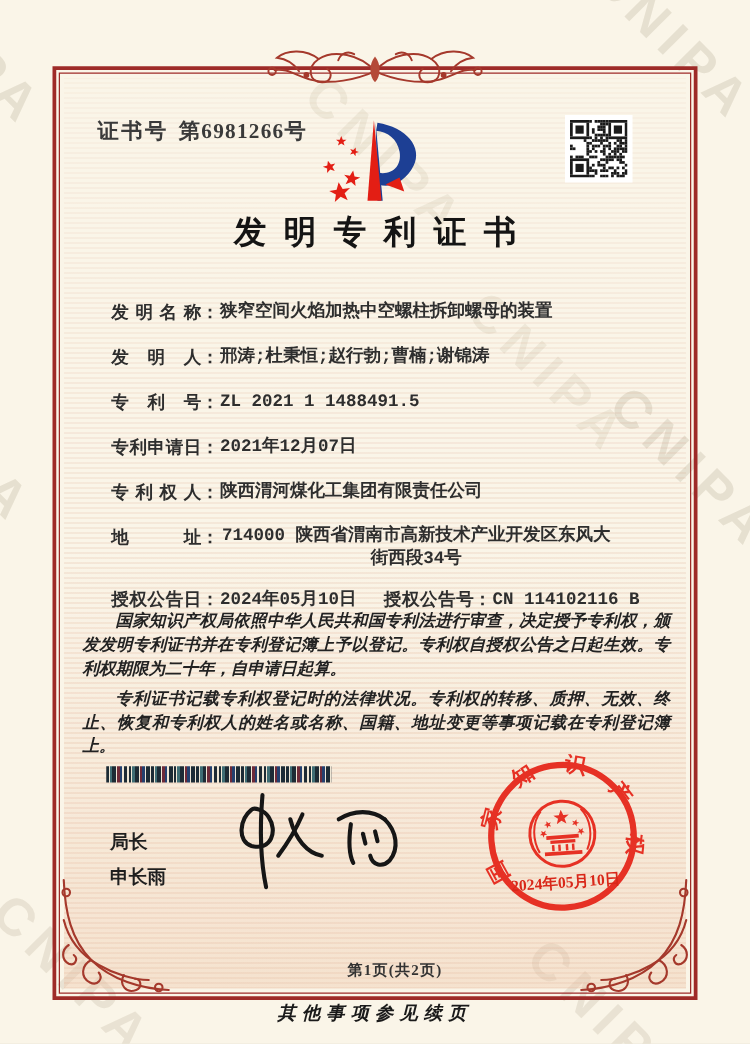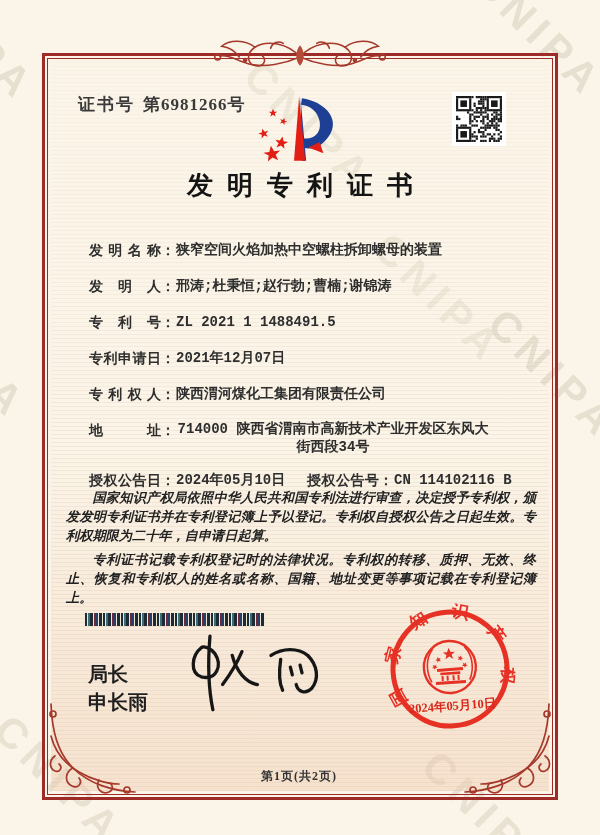--- a/index.html
+++ b/index.html
@@ -53,25 +53,25 @@
   
   .body-text{position:absolute;left:66px;top:488px;width:470px;}
   .body-text p{margin:0 0 5px;font:italic 600 13.2px/19px "DejaVu Serif",serif;
                color:#222;text-align:justify;text-indent:2em;}
   
   .barcode{position:absolute;left:85px;top:613px;width:180px;height:13px;
      background:repeating-linear-gradient(90deg,#1d2b35 0 2px,#efe7d6 2px 3px,#3f6d74 3px 5px,
        #1d2b35 5px 8px,#efe7d6 8px 9px,#6d2a38 9px 11px,#24406e 11px 13px,#efe7d6 13px 14px,
        #1d2b35 14px 17px,#efe7d6 17px 18px);}
   .issuer{position:absolute;left:88px;top:660px;font-family:"Liberation Sans",sans-serif;
-          font-size:20px;font-weight:700;color:#1f1f1f;line-height:28px;}
+          font-size:15px;font-weight:700;color:#1f1f1f;line-height:28px;}
   .signature{position:absolute;left:178px;top:626px;}
   .seal{position:absolute;left:385px;top:604px;transform:rotate(-4deg);opacity:.95;}
   .page-info{position:absolute;left:47px;top:768px;width:504px;text-align:center;
-             font-size:12px;font-weight:600;letter-spacing:1px;color:#333;}
+             font-size:12px;font-weight:600;letter-spacing:1px;color:#333;padding-left:17px;}
   .continuation{position:absolute;left:0;top:801px;width:600px;text-align:center;
                 font:italic 600 14.5px "DejaVu Serif",serif;letter-spacing:5px;color:#1a1a1a;}
 </style>
 </head>
 <body>
 
 <div class="page">
 
   <span class="wm">CNIPA</span>
   <span class="wm">CNIPA</span>
@@ -396,14 +396,15 @@
       <rect x="-9" y="6.5" width="2" height="5"></rect>
       <rect x="-4" y="6.5" width="2" height="5"></rect>
       <rect x="2" y="6.5" width="2" height="5"></rect>
       <rect x="7" y="6.5" width="2" height="5"></rect>
       <rect x="-15" y="12" width="30" height="3"></rect>
     </g>
     <text x="0" y="41" text-anchor="middle" font-family="Liberation Serif,serif" font-size="12.5" font-weight="700" fill="#d81e10">2024年05月10日</text>
   </svg>
 
   <div class="page-info">第1页(共2页)</div>
+  <div class="continuation">其他事项参见续页</div>
 
 </div>
 
 </body></html>

